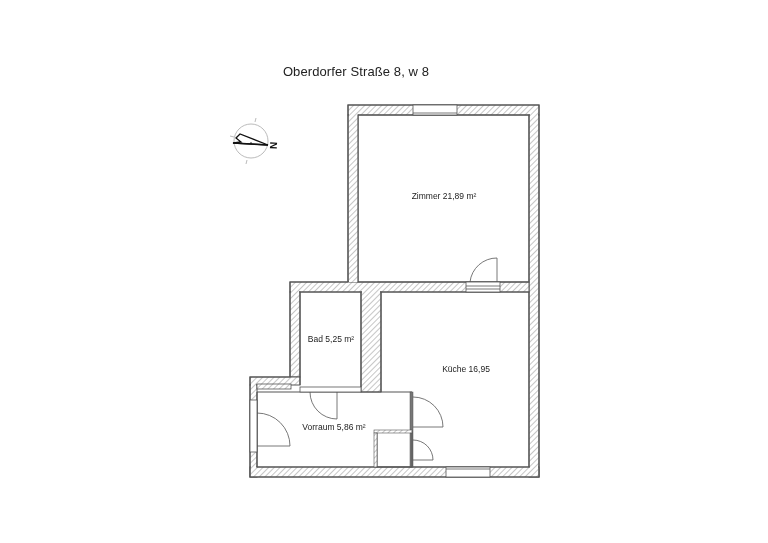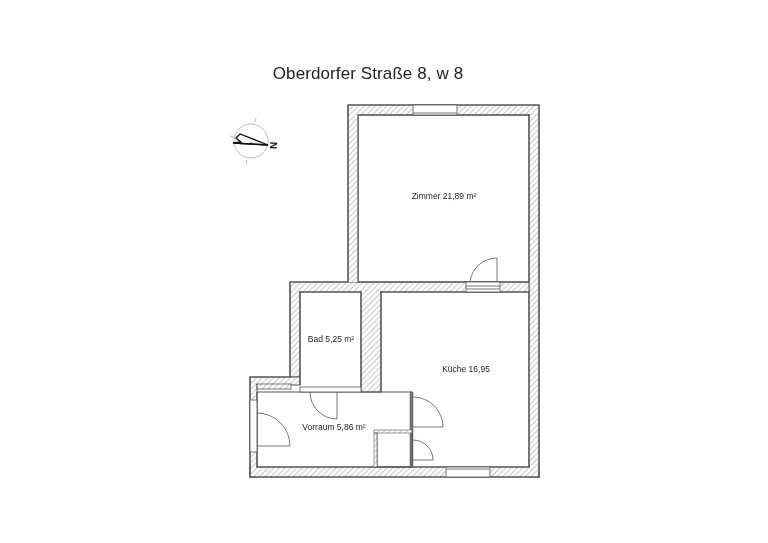--- a/index.html
+++ b/index.html
@@ -1,18 +1,18 @@
 <!DOCTYPE html>
 <html><head>
 <meta charset="utf-8">
 <style>
   html, body { margin:0; padding:0; background:#ffffff; }
   body { width:768px; height:543px; position:relative; overflow:hidden; font-family:"Liberation Sans", sans-serif; }
   #plan { position:absolute; left:0; top:0; }
-  .title { position:absolute; left:0; top:64px; width:712px; text-align:center; font-size:17px; color:#222; letter-spacing:0.1px;margin-left:12px; }
+  .title { position:absolute; left:0; top:64px; width:712px; text-align:center; font-size:13px; color:#222; letter-spacing:0.1px; }
   .room-label { font-family:"Liberation Sans", sans-serif; font-size:8.5px; fill:#222; }
   .compass-n { font-family:"Liberation Sans", sans-serif; font-size:10px; font-weight:bold; fill:#111; }
 </style>
 </head>
 <body>
 
 <div class="title">Oberdorfer Straße 8, w 8</div>
 
 <svg id="plan" width="768" height="543" viewBox="0 0 768 543" xmlns="http://www.w3.org/2000/svg">
   <defs>

